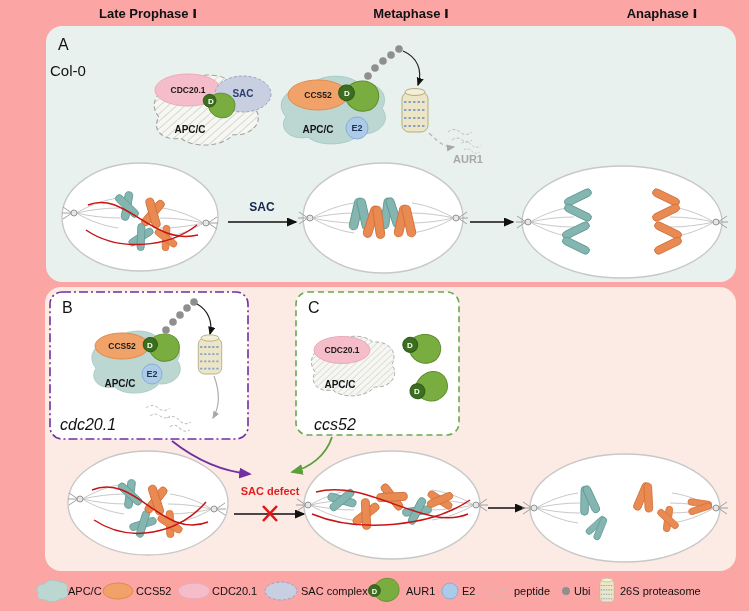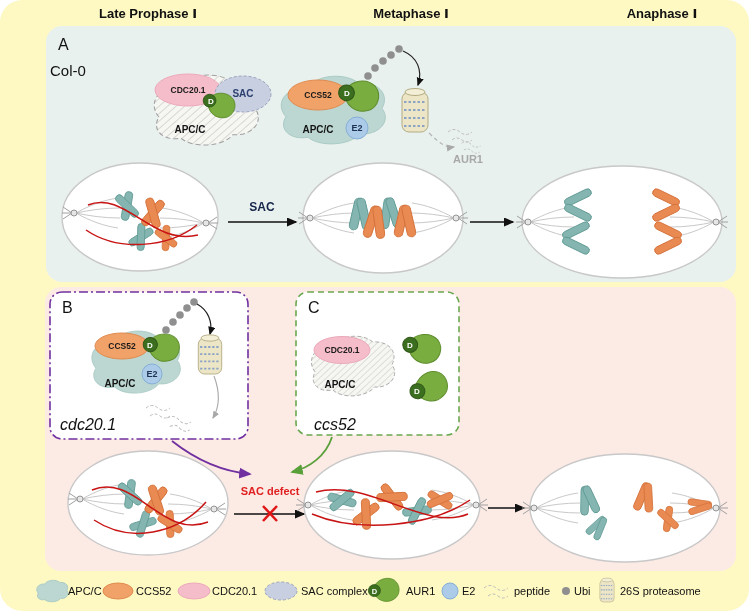--- a/index.html
+++ b/index.html
@@ -1,16 +1,16 @@
 <!DOCTYPE html>
 <html><head>
 <meta charset="utf-8">
 <style>
   html,body{margin:0;padding:0;background:#ffffff;}
-  .fig{position:relative;width:749px;height:611px;background:#fef9c3;overflow:hidden;border-radius:22px;}
+  .fig{position:relative;width:749px;height:611px;background:#fca5a5;overflow:hidden;}
   svg{display:block;}
   svg text{font-family:"Liberation Sans","DejaVu Sans",sans-serif;}
   .phase{font-size:13px;font-weight:bold;fill:#111;text-anchor:middle;}
   .panelLabel{font-size:16px;fill:#111;}
   .genotype{font-size:15px;fill:#111;}
   .genotypeItal{font-size:16px;font-style:italic;fill:#111;}
   .molLabel{font-size:10px;font-weight:bold;fill:#141414;text-anchor:middle;}
   .molLabelSm{font-size:8.5px;font-weight:bold;fill:#1a1a1a;text-anchor:middle;}
   .sacText{font-size:10px;font-weight:bold;fill:#2c4170;text-anchor:middle;}
   .e2Text{font-size:9px;font-weight:bold;fill:#1e3252;text-anchor:middle;}

